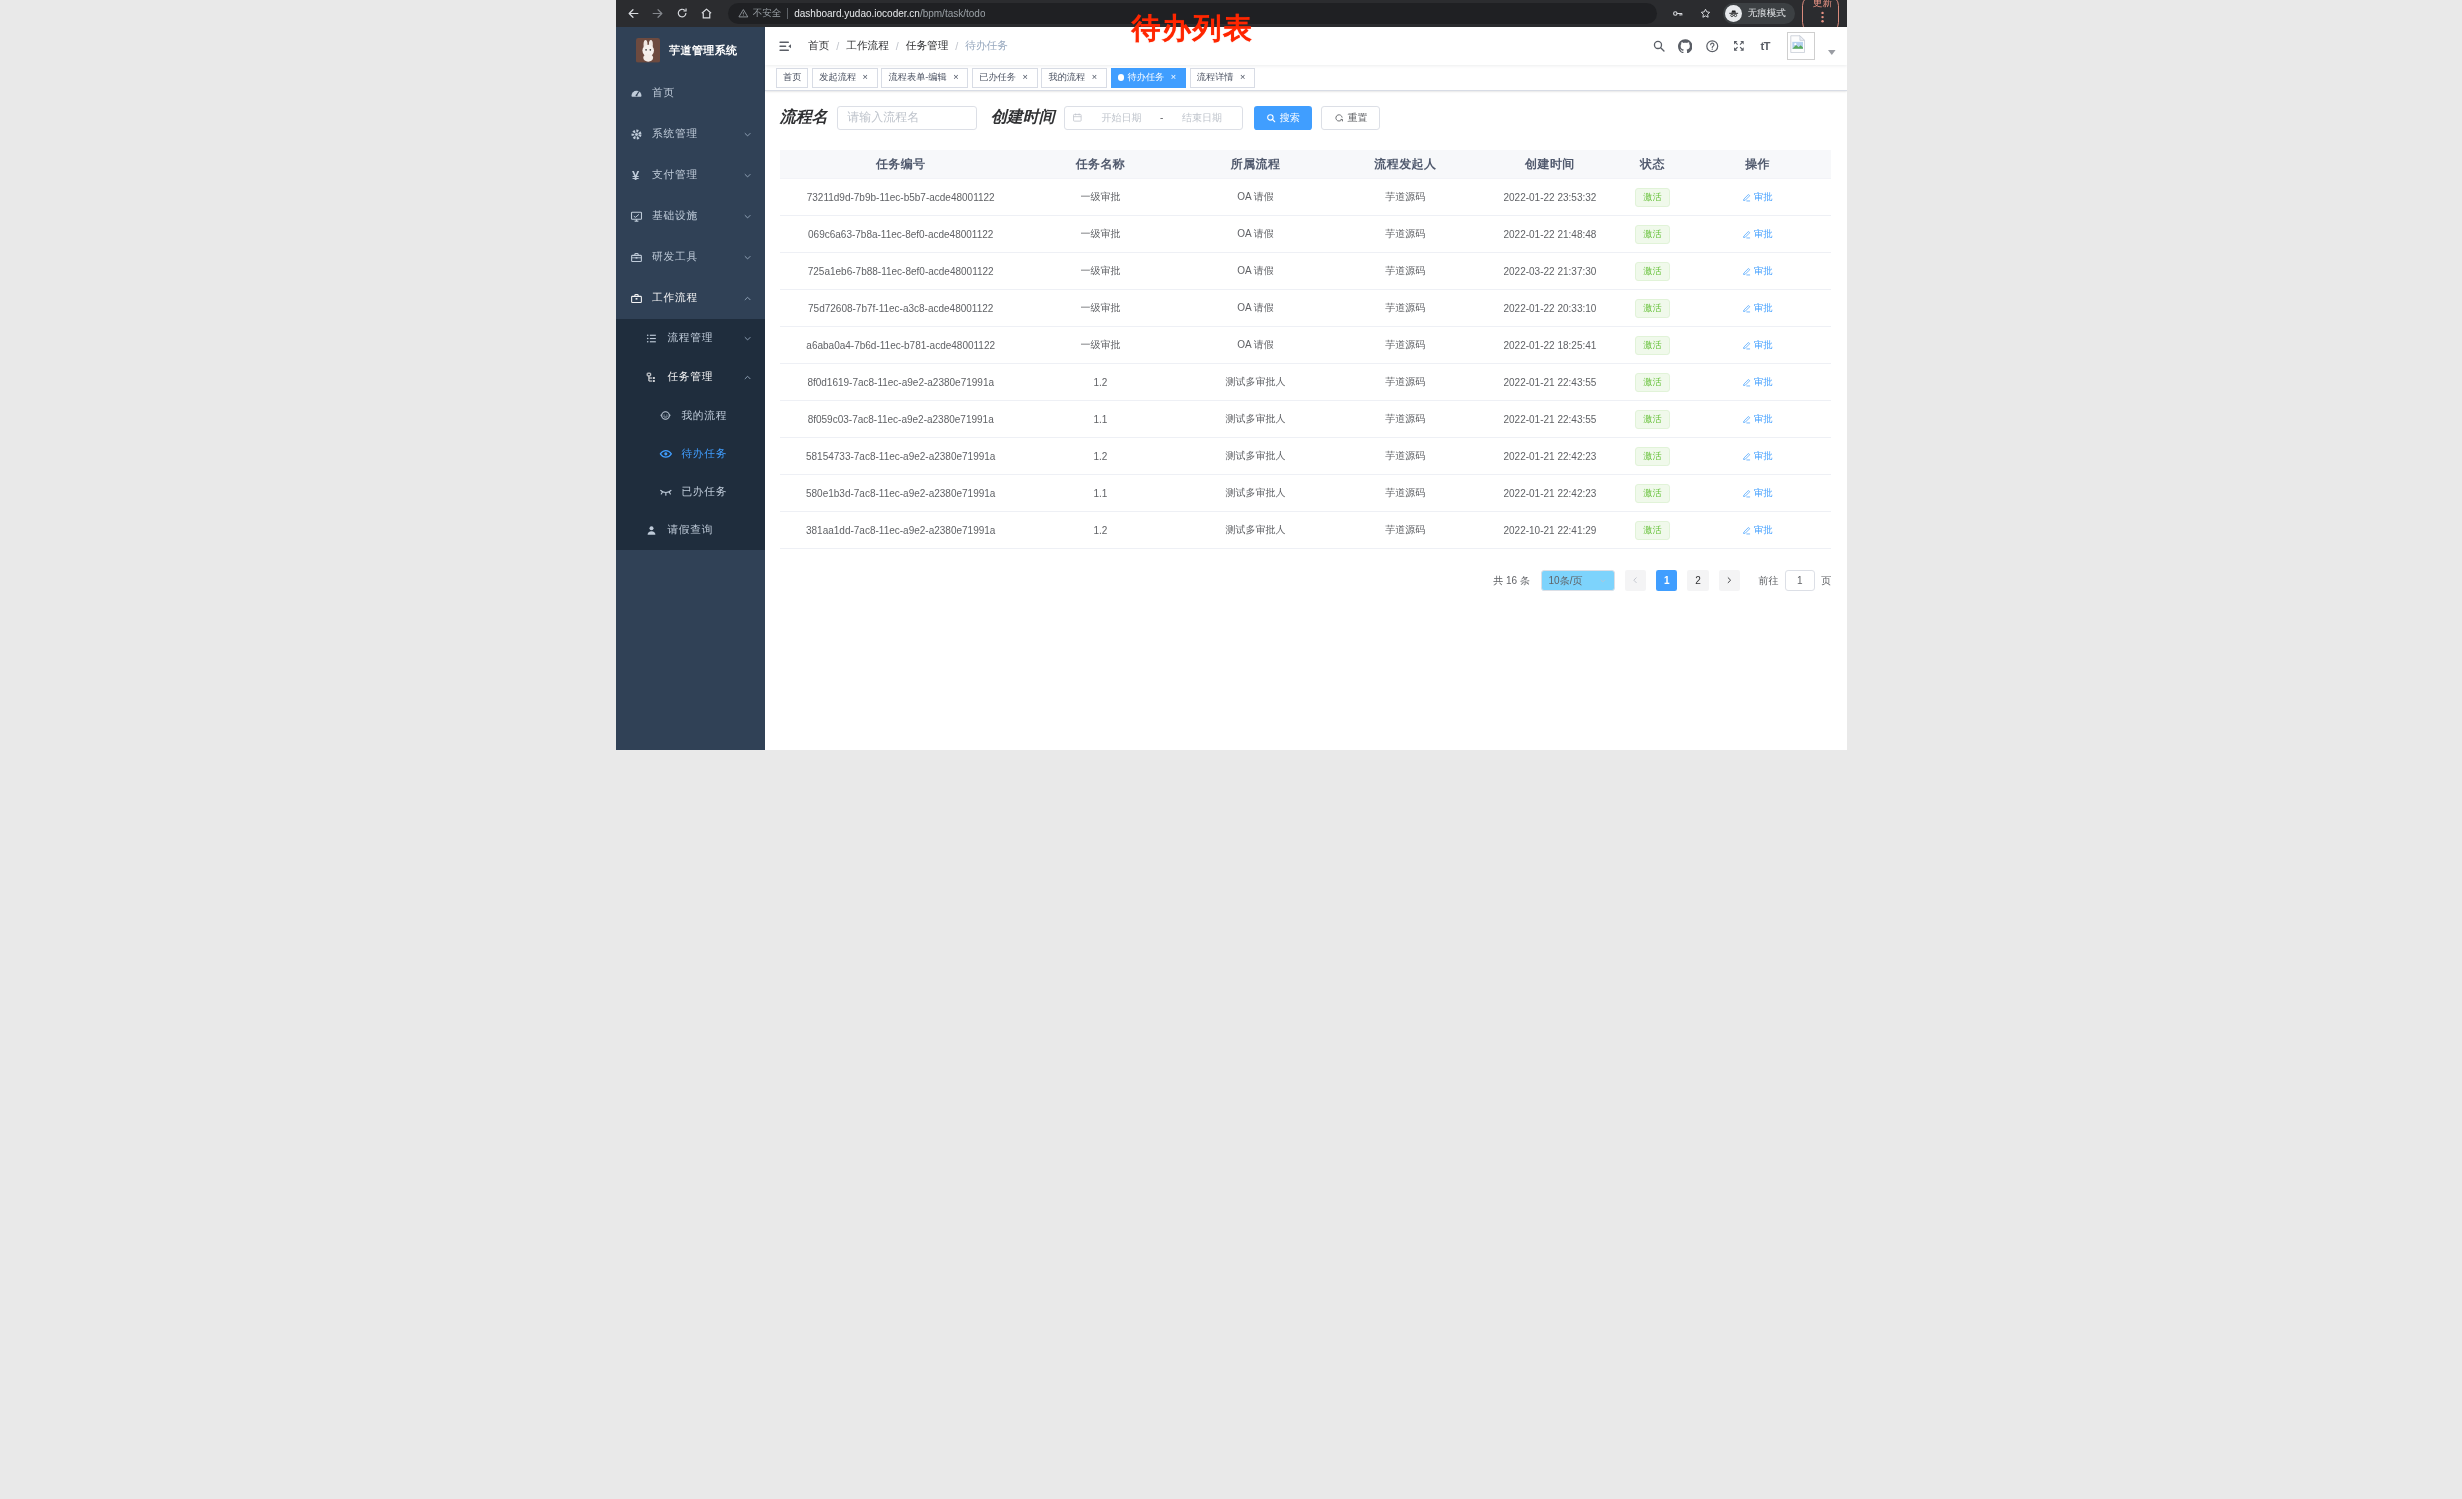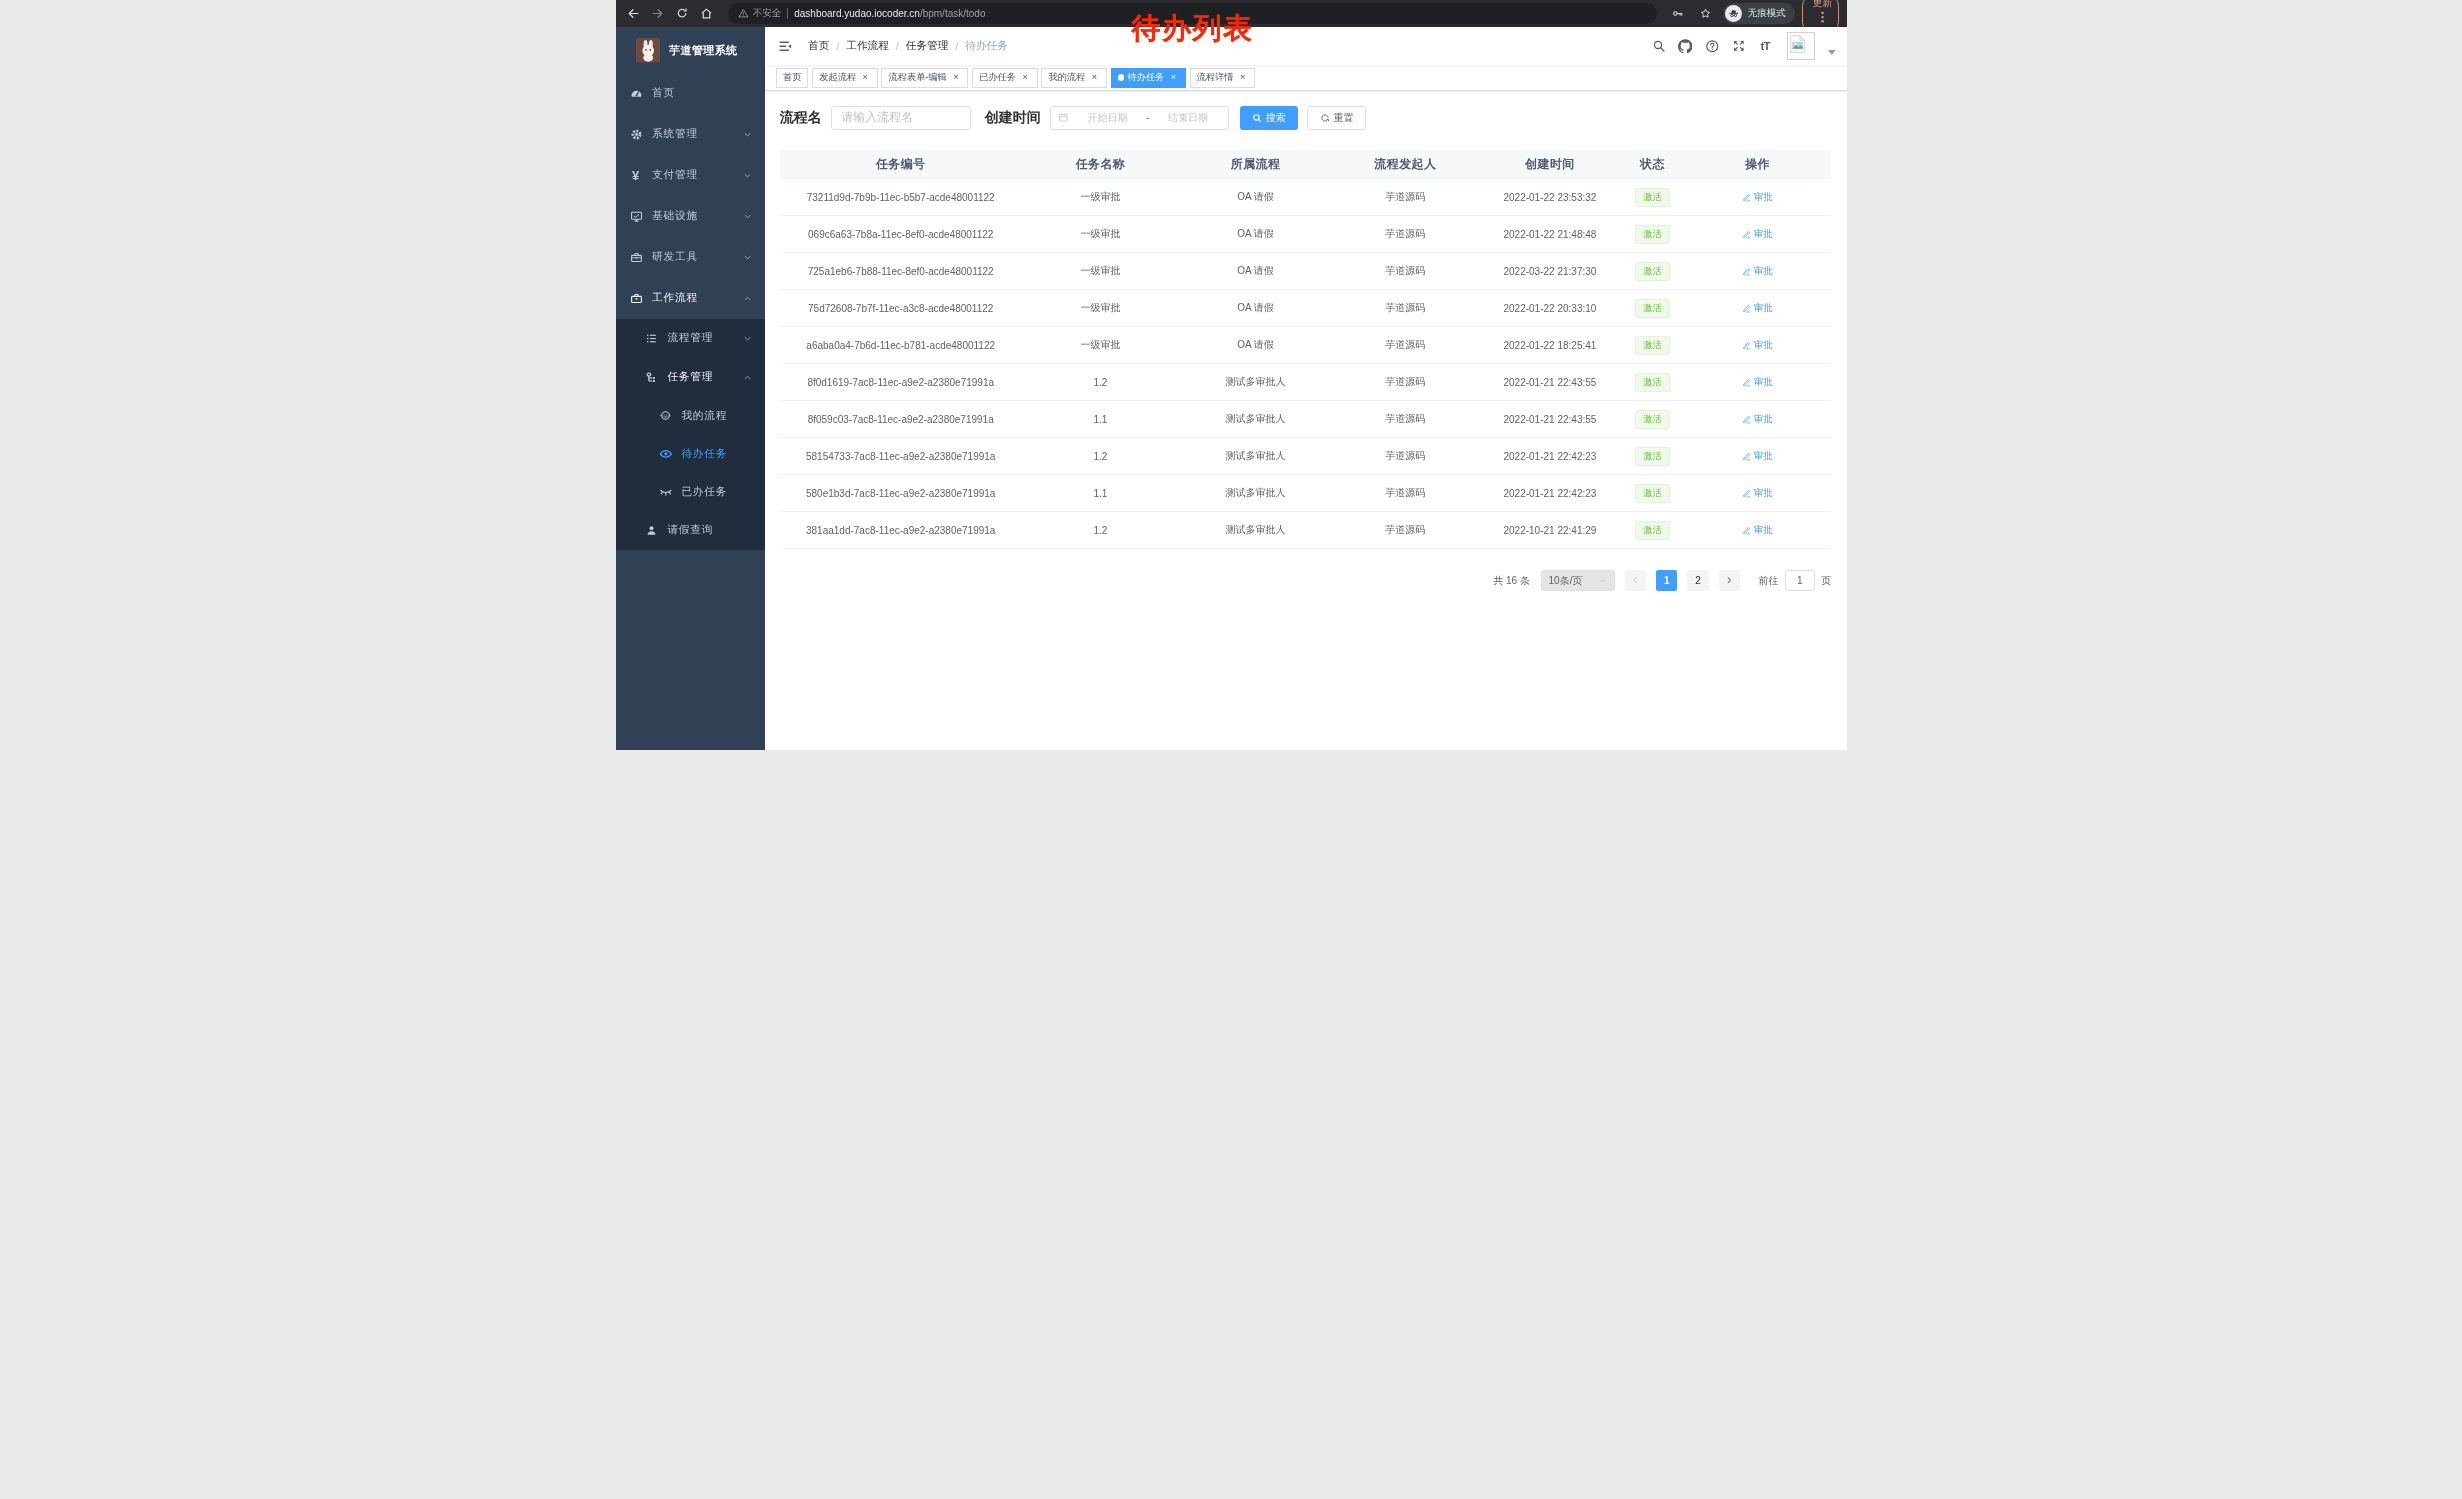--- a/index.html
+++ b/index.html
@@ -64,21 +64,21 @@
   .tags { height:26px; background:#fff; border-bottom:0.8px solid #d8dce5; box-shadow:0 0.8px 2.3px 0 rgba(0,0,0,.12), 0 0 2.3px 0 rgba(0,0,0,.04); display:flex; align-items:center; padding:0 11.4px; position:relative; z-index:4; }
   .tag { height:20px; display:inline-flex; align-items:center; border:0.8px solid #d8dce5; background:#fff; color:#495060; font-size:9.2px; padding:0 6.1px; margin-right:3.8px; cursor:pointer; white-space:nowrap; }
   .tag .dot { width:6.1px; height:6.1px; border-radius:50%; background:#fff; margin-right:3.8px; display:none; }
   .tag .close { margin-left:3.8px; font-size:9.2px; line-height:1; width:10.7px; height:10.7px; display:flex; align-items:center; justify-content:center; border-radius:50%; }
   .tag.active { background:#409eff; border-color:#409eff; color:#fff; }
   .tag.active .dot { display:inline-block; }
 
   
   .content { flex:1 1 auto; padding:14.5px 15.3px; background:#fff; overflow:hidden; }
   .filter-row { display:flex; align-items:center; }
-  .f-label { font-size:14px; font-weight:700; color:#303133; margin-right:9.2px; white-space:nowrap; }
+  .f-label { font-size:16px; font-weight:700; color:#303133; margin-right:9.2px; white-space:nowrap;font-style:italic; }
   .f-label.second { margin-left:13.7px; }
   .text-input { width:140px; height:24.4px; border:0.8px solid #dcdfe6; border-radius:3.1px; display:flex; align-items:center; padding:0 9.2px; font-size:12px; color:#bfc4cc; background:#fff; }
   .date-range { width:179px; height:24.4px; border:0.8px solid #dcdfe6; border-radius:3.1px; display:flex; align-items:center; padding:0 7.6px; gap:6.1px; font-size:10px; color:#bfc4cc; background:#fff; }
   .date-range .cal { color:#c0c4cc; display:flex; }
   .date-range .ph { flex:1; text-align:center; }
   .date-range .dash { color:#606266; flex:0 0 auto; }
   .btn { height:24px; border-radius:3.1px; display:inline-flex; align-items:center; gap:3.8px; font-size:10px; padding:0 11.4px; cursor:pointer; border:0.8px solid transparent; }
   .btn-primary { background:#409eff; color:#fff; margin-left:10.7px; }
   .btn-plain { background:#fff; color:#606266; border-color:#dcdfe6; margin-left:9.2px; }
 
@@ -86,21 +86,21 @@
   table.grid { width:100%; border-collapse:collapse; margin-top:20px; table-layout:fixed; }
   .grid th { background:#f7f8fa; height:29px; font-size:12px; color:#515a6e; font-weight:600; text-align:center; letter-spacing:0.4px; }
   .grid td { height:37px; border-bottom:0.8px solid #eef0f5; font-size:10px; color:#606266; text-align:center; white-space:nowrap; overflow:hidden; }
   .grid tbody tr:first-child td { border-top:0.8px solid #f2f3f7; }
   .badge { display:inline-block; background:#f0f9eb; border:0.8px solid #e1f3d8; color:#67c23a; font-size:9.2px; height:18.3px; line-height:17px; padding:0 6.9px; border-radius:3.1px; }
   .approve { color:#409eff; font-size:9.5px; display:inline-flex; align-items:center; gap:2px; cursor:pointer; text-decoration:none; }
 
   
   .pager { display:flex; align-items:center; justify-content:flex-end; margin-top:20.6px; font-size:10px; color:#606266; }
   .pg-total { margin-right:10.7px; }
-  .pg-size { width:74px; height:21.4px; border:0.8px solid #dcdfe6; border-radius:3.1px; display:flex; align-items:center; justify-content:space-between; padding:0 6.9px; color:#606266; cursor:pointer; background:#e5e5e5; }
+  .pg-size { width:74px; height:21.4px; border:0.8px solid #dcdfe6; border-radius:3.1px; display:flex; align-items:center; justify-content:space-between; padding:0 6.9px; color:#606266; cursor:pointer; background:#7dd3fc; }
   .pg-size .chev { color:#c0c4cc; display:flex; }
   .pg-btn { min-width:21.4px; height:21.4px; border-radius:2.3px; background:#f4f4f5; display:flex; align-items:center; justify-content:center; margin-left:10px; font-size:10px; color:#303133; cursor:pointer; }
   .pg-btn.disabled { color:#c0c4cc; cursor:default; }
   .pg-btn.page.active { background:#409eff; color:#fff; font-weight:600; }
   .pg-goto { margin-left:18.3px; }
   .pg-input { width:30.5px; height:21.4px; border:0.8px solid #dcdfe6; border-radius:3.1px; display:flex; align-items:center; justify-content:center; margin:0 6.1px; color:#606266; background:#fff; }
 </style>
 </head>
 <body>
 

